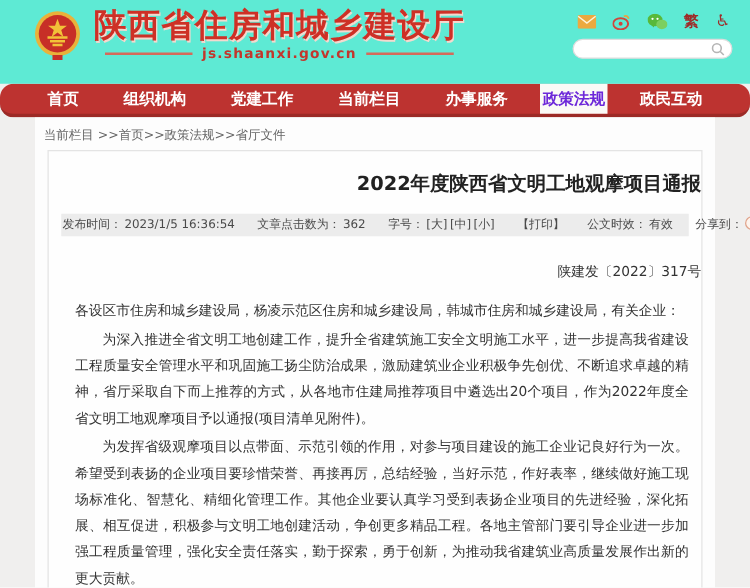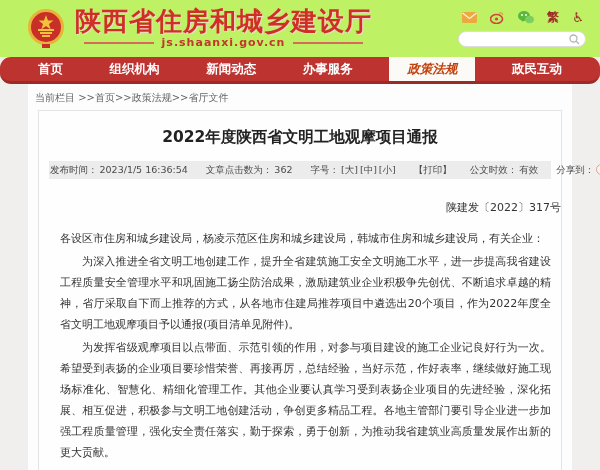--- a/index.html
+++ b/index.html
@@ -1,20 +1,20 @@
 <!DOCTYPE html>
 <html><head>
 <meta charset="utf-8">
 <style>
   * { margin:0; padding:0; box-sizing:border-box; }
   html,body { width:600px; height:470px; overflow:hidden; }
   body { background:#f0efee; font-family:"DejaVu Sans","Liberation Sans",sans-serif; }
 
   
-  .site-header { background:#bef264; height:57px; position:relative; }
+  .site-header { background:#5eead4; height:67px; position:relative; }
   .brand { position:absolute; left:25px; top:7px; display:flex; align-items:center; }
   .emblem { width:42px; height:42px; flex:0 0 42px; }
   .brand-text { margin-left:8px; }
   .site-title { font-family:"DejaVu Serif","Liberation Serif",serif; font-weight:bold;
     font-size:26px; color:#ce3026; letter-spacing:1px; line-height:28px;
     text-shadow:1px 1px 0 #f3d9ce; }
   .site-url { display:flex; align-items:center; justify-content:center; margin-top:1px; }
   .site-url .dash { height:2px; background:#d56a5a; flex:1; max-width:70px; }
   .site-url .url-text { color:#c3362c; font-size:11px; font-weight:bold; padding:0 8px; letter-spacing:1px; }
 
@@ -24,28 +24,28 @@
   .access-glyph { color:#9e2b28; font-size:13px; line-height:13px; cursor:pointer; }
   .search-box { margin-top:6px; width:128px; height:16px; border:1px solid #ddd; border-radius:9px;
     background:#fff; display:flex; align-items:center; padding:0 5px; }
   .search-box input { border:none; outline:none; flex:1; font-size:9px; min-width:0; background:transparent; }
 
   
   .main-nav { background:#bd3330; border-bottom:3px solid #9c2a26; height:27px;
     display:flex; align-items:stretch; padding:0 28px; justify-content:space-between;border-radius:11px; }
   .nav-item { color:#fff; font-size:12.5px; font-weight:bold; line-height:24px;
     padding:0 10px; cursor:pointer; white-space:nowrap; }
-  .nav-item.active { background:#fbfaf6; color:#c2410c; padding:0 18px;font-style:italic; }
+  .nav-item.active { background:#fbfaf6; color:#6d28d9; padding:0 2px; }
 
   
   .page-col { width:544px; margin:0 auto; background:#fdfdfd; min-height:386px; }
   .breadcrumb { font-size:10px; color:#666; padding:7px 0 5px 7px; }
 
   .article-box { margin:0 10px; border:1px solid #e4e4e4; background:#fefefe; min-height:352px; position:relative; }
-  .article-title { text-align:center; font-size:15.5px; font-weight:bold; color:#222; margin-top:16px; }
+  .article-title { text-align:right; font-size:15.5px; font-weight:bold; color:#222; margin-top:16px; }
 
   .meta-bar { background:#ececec; height:18px; margin:13px 10px 0 10px; text-align:center;
     font-size:9.5px; color:#4a4a4a; line-height:18px; white-space:nowrap; }
   .meta-bar span { margin:0 1px; }
   .meta-gap { display:inline-block; width:14px; }
   .meta-link { cursor:pointer; }
   .share-ico { display:inline-block; width:11px; height:11px; border:1px solid #e0a38b; border-radius:50%;
     background:#fdf3ec; vertical-align:-2px; position:relative; }
   .share-ico::after { content:""; position:absolute; left:2.5px; top:2.5px; width:4px; height:4px;
     border:1px solid #d2574a; border-radius:50% 50% 50% 0; }
@@ -110,21 +110,22 @@
         <circle cx="4.5" cy="4.5" r="3.5" fill="none" stroke="#b5b5b5" stroke-width="1.3"></circle>
         <line x1="7" y1="7" x2="10" y2="10" stroke="#b5b5b5" stroke-width="1.3"></line>
       </svg>
     </div>
   </div>
 </header>
 
 <nav class="main-nav">
   <div class="nav-item">首页</div>
   <div class="nav-item">组织机构</div>
-  <div class="nav-item">新闻动态</div>
+  <div class="nav-item">党建工作</div>
+  <div class="nav-item">当前栏目</div>
   <div class="nav-item">办事服务</div>
   <div class="nav-item active">政策法规</div>
   <div class="nav-item">政民互动</div>
 </nav>
 
 <div class="page-col">
   <div class="breadcrumb">当前栏目 &gt;&gt;首页&gt;&gt;政策法规&gt;&gt;省厅文件</div>
 
   <div class="article-box">
     <h1 class="article-title">2022年度陕西省文明工地观摩项目通报</h1>

